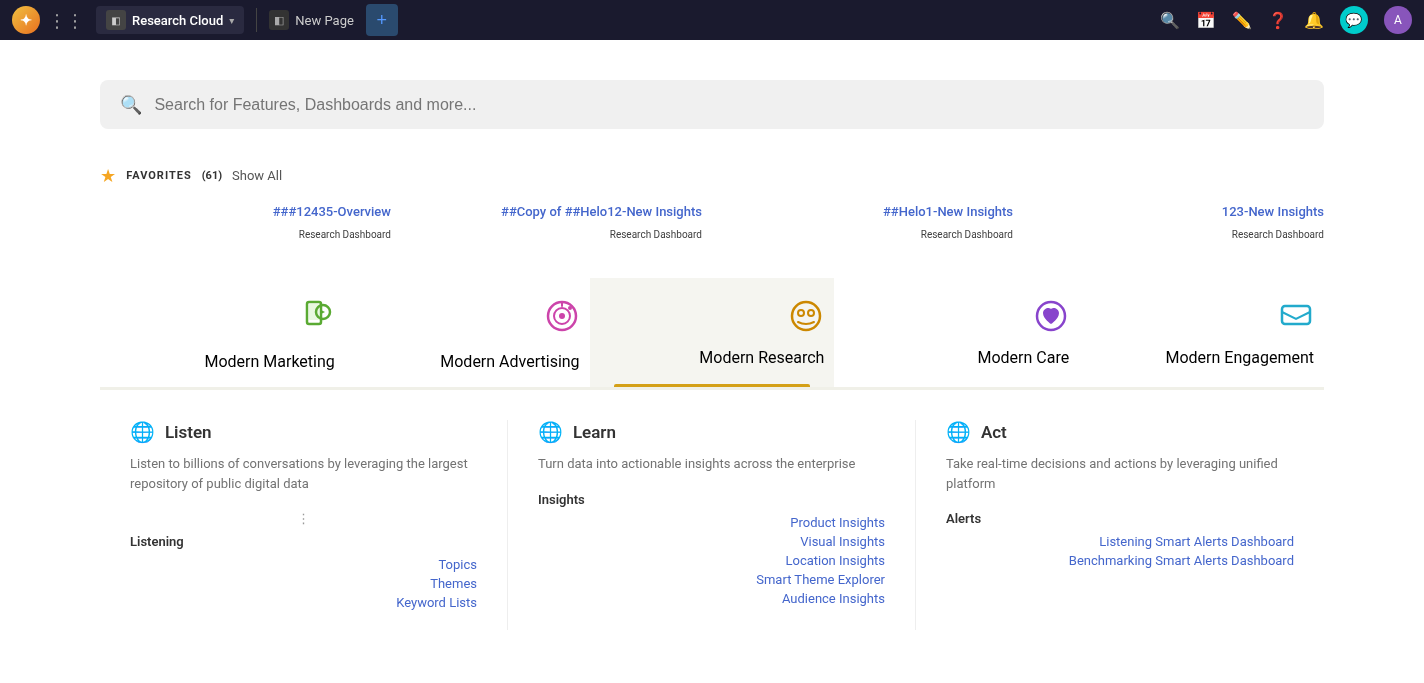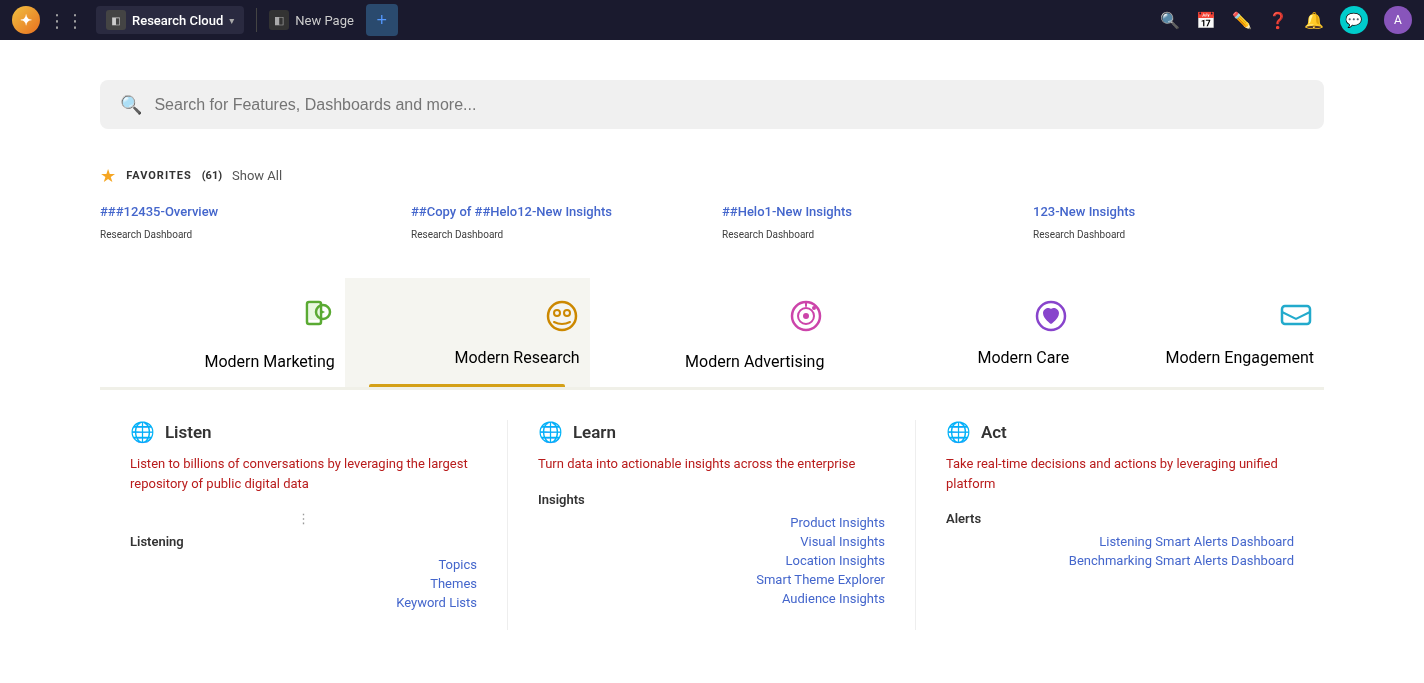--- a/index.html
+++ b/index.html
@@ -38,41 +38,41 @@
     .search-icon { color: #999; font-size: 18px; }
     .search-input { border: none; background: transparent; font-size: 16px; color: #999; outline: none; flex: 1; }
 
     
     .favorites-section { margin-bottom: 36px; }
     .favorites-header { display: flex; align-items: center; gap: 10px; margin-bottom: 18px; }
     .favorites-star { color: #f5a623; font-size: 18px; }
     .favorites-title { font-size: 11px; font-weight: 700; color: #333; letter-spacing: 1px; text-align: right; }
     .favorites-count { font-size: 11px; font-weight: 700; color: #333; }
     .favorites-showall { font-size: 13px; color: #555; cursor: pointer; text-decoration: none; }
-    .favorites-grid { display: grid; grid-template-columns: repeat(4, 1fr); gap: 20px; }
+    .favorites-grid { display: grid; grid-template-columns: repeat(4, 1fr); gap: 20px; text-align: right; }
     .favorite-item { }
     .favorite-link { color: #4466cc; font-size: 13px; font-weight: 500; text-decoration: none; display: block; margin-bottom: 4px; }
     .favorite-type { color: #404040; font-size: 10px; }
 
     
     .tabs-section { margin-bottom: 0; }
     .tabs-bar { display: grid; grid-template-columns: repeat(5, 1fr); border-bottom: none; margin-bottom: 0; }
     .tab-item {
       display: flex; flex-direction: column; align-items: flex-end; padding: 20px 10px 16px; cursor: pointer; background: white; border: none; gap: 10px; position: relative;
     }
     .tab-item.active { background: #f5f5f0; }
     .tab-item.active::after { content: ''; position: absolute; bottom: 0; left: 10%; right: 10%; height: 3px; background: #d4a017; border-radius: 2px 2px 0 0; }
 
     
     .content-panel { display: grid; grid-template-columns: repeat(3, 1fr); gap: 0; border-top: 3px solid #f0f0e8; background: white; padding: 30px 0 0; }
     .content-col { padding: 0 30px 20px; border-right: 1px solid #eee; }
     .content-col:last-child { border-right: none; }
     .col-header { display: flex; align-items: center; gap: 10px; margin-bottom: 10px; }
     .col-title { font-size: 17px; font-weight: 600; color: #333; }
-    .col-desc { font-size: 13px; color: #b91c1c; margin-bottom: 18px; line-height: 1.5; }
+    .col-desc { font-size: 13px; color: #737373; margin-bottom: 18px; line-height: 1.5; }
     .col-section-label { font-size: 13px; font-weight: 600; color: #333; margin-bottom: 8px; }
     .col-links { display: flex; flex-direction: column; gap: 4px; }
     .col-link { font-size: 13px; color: #4466cc; text-decoration: none; cursor: pointer; text-align: right; }
 
     .listen-icon { display: inline-block; font-size: 20px; color: #cc8800; }
   </style>
 </head>
 <body>
 
 <nav class="topnav">
@@ -143,43 +143,43 @@
           <svg width="36" height="36" viewBox="0 0 36 36">
               <rect x="8" y="4" width="14" height="22" rx="2" fill="none" stroke="#5aaa33" stroke-width="2.5"></rect>
               <rect x="10" y="6" width="10" height="16" rx="1" fill="#e8f8e0"></rect>
               <circle cx="24" cy="14" r="7" fill="none" stroke="#5aaa33" stroke-width="2.5"></circle>
               <path d="M22 12 l4 2 l-4 2 z" fill="#5aaa33"></path>
             </svg>
         </span>
         <span>Modern Marketing</span>
       </div>
 
-      <div class="tab-item active">
-        <span>
-          <svg width="36" height="36" viewBox="0 0 36 36">
-              <circle cx="18" cy="18" r="14" fill="none" stroke="#cc8800" stroke-width="2.5"></circle>
-              <circle cx="13" cy="15" r="3" fill="none" stroke="#cc8800" stroke-width="2"></circle>
-              <circle cx="23" cy="15" r="3" fill="none" stroke="#cc8800" stroke-width="2"></circle>
-              <path d="M10 24 Q18 28 26 24" fill="none" stroke="#cc8800" stroke-width="2" stroke-linecap="round"></path>
-            </svg>
-        </span>
-        <span>Modern Research</span>
-      </div>
-
       <div class="tab-item">
         <span style="font-size:32px;">
           <svg width="36" height="36" viewBox="0 0 36 36">
               <circle cx="18" cy="18" r="14" fill="none" stroke="#cc44aa" stroke-width="2.5"></circle>
               <circle cx="18" cy="18" r="8" fill="none" stroke="#cc44aa" stroke-width="2"></circle>
               <circle cx="18" cy="18" r="3" fill="#cc44aa"></circle>
               <path d="M18 4 L18 8" stroke="#cc44aa" stroke-width="2" stroke-linecap="round"></path>
               <circle cx="26" cy="10" r="2" fill="#cc44aa"></circle>
             </svg>
         </span>
         <span>Modern Advertising</span>
+      </div>
+
+      <div class="tab-item active">
+        <span>
+          <svg width="36" height="36" viewBox="0 0 36 36">
+              <circle cx="18" cy="18" r="14" fill="none" stroke="#cc8800" stroke-width="2.5"></circle>
+              <circle cx="13" cy="15" r="3" fill="none" stroke="#cc8800" stroke-width="2"></circle>
+              <circle cx="23" cy="15" r="3" fill="none" stroke="#cc8800" stroke-width="2"></circle>
+              <path d="M10 24 Q18 28 26 24" fill="none" stroke="#cc8800" stroke-width="2" stroke-linecap="round"></path>
+            </svg>
+        </span>
+        <span>Modern Research</span>
       </div>
 
       <div class="tab-item">
         <span>
           <svg width="36" height="36" viewBox="0 0 36 36">
               <circle cx="18" cy="18" r="14" fill="none" stroke="#8844cc" stroke-width="2.5"></circle>
               <path d="M18 26 C18 26 10 21 10 15 C10 12 13 10 15.5 10 C16.8 10 18 11 18 11 C18 11 19.2 10 20.5 10 C23 10 26 12 26 15 C26 21 18 26 18 26Z" fill="#8844cc"></path>
             </svg>
         </span>
         <span>Modern Care</span>

